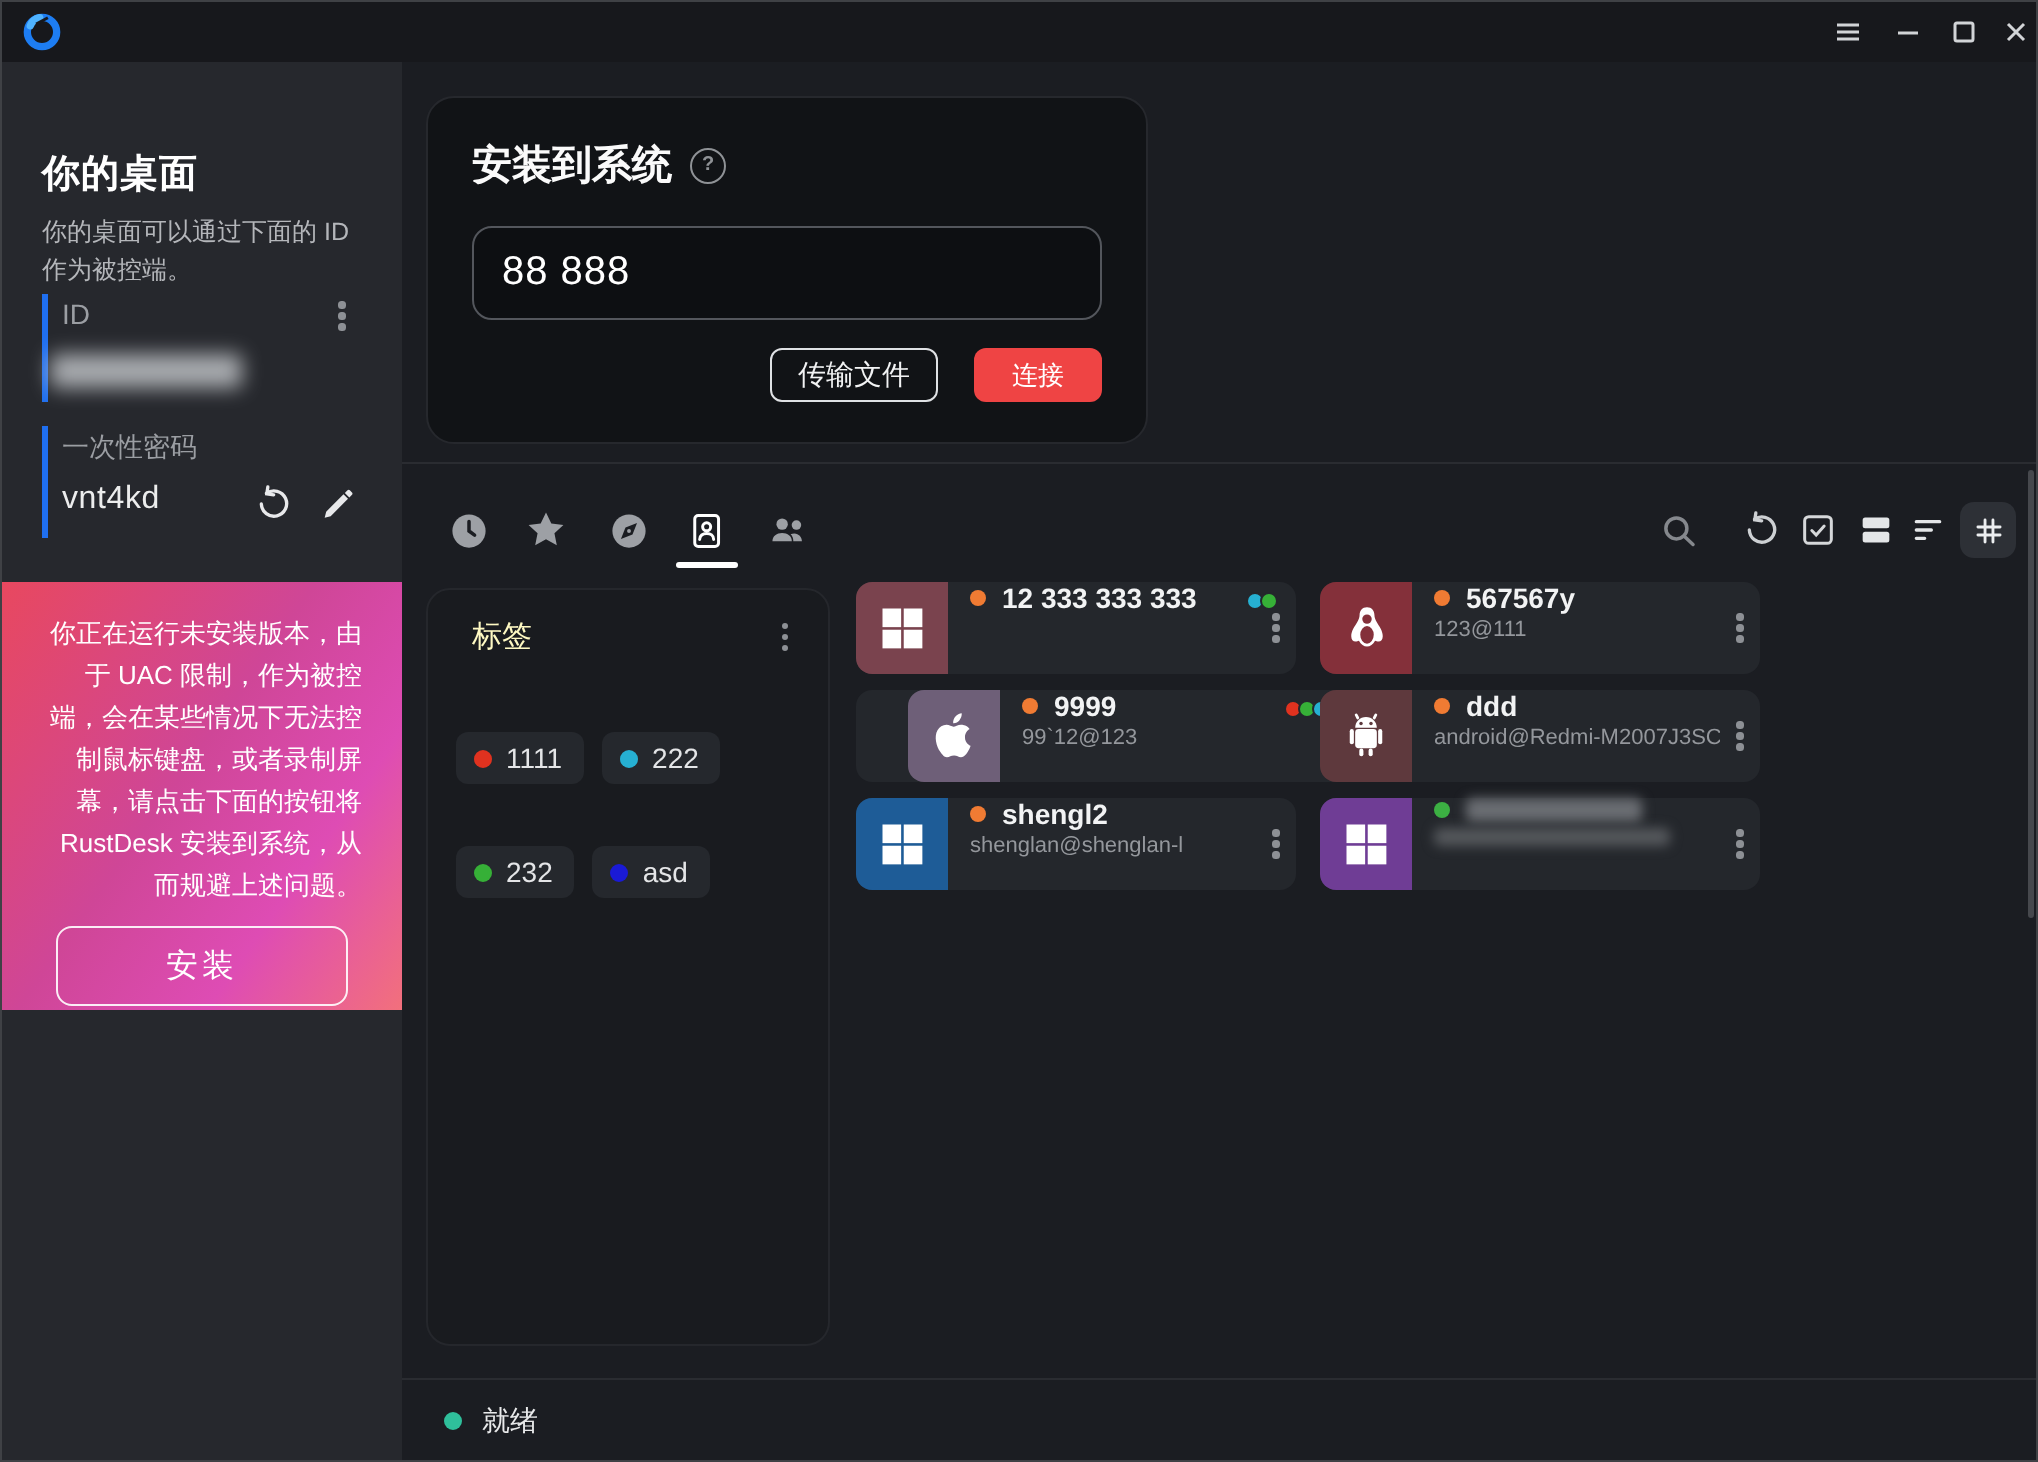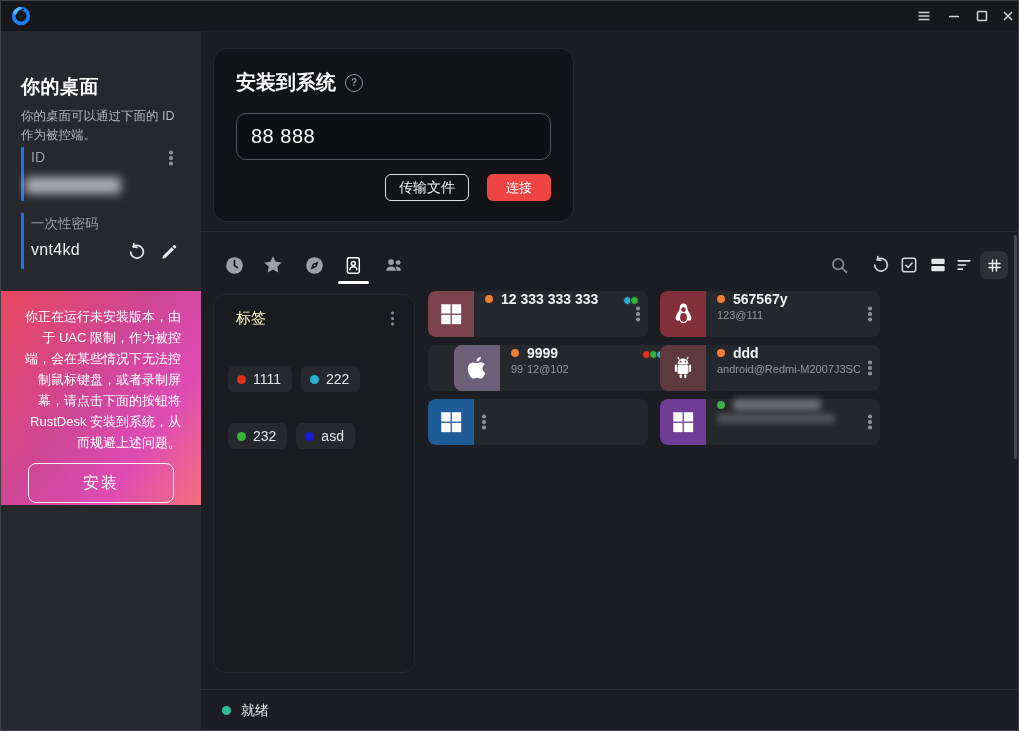--- a/index.html
+++ b/index.html
@@ -307,21 +307,21 @@
     <div class="peer-icon" style="background: rgb(110, 95, 120); color: rgb(110, 95, 120);">
       <svg viewBox="0 0 24 24" width="26" height="26" fill="#fff">
           <path d="M17.05 12.54c-.03-2.52 2.06-3.73 2.15-3.79-1.17-1.71-2.99-1.95-3.64-1.97-1.55-.16-3.02.91-3.8.91-.78 0-1.99-.89-3.27-.86-1.68.02-3.23.98-4.1 2.48-1.75 3.03-.45 7.52 1.26 9.98.83 1.2 1.82 2.55 3.12 2.5 1.25-.05 1.73-.81 3.24-.81 1.51 0 1.94.81 3.27.78 1.35-.02 2.2-1.22 3.03-2.43.95-1.4 1.34-2.75 1.36-2.82-.03-.01-2.61-1-2.62-3.97zM14.54 4.69c.69-.83 1.15-1.99 1.02-3.14-.99.04-2.18.66-2.89 1.49-.63.73-1.19 1.91-1.04 3.03 1.1.09 2.23-.56 2.91-1.38z"></path>
         </svg>
     </div>
     <div class="peer-body">
       <div class="peer-name-row">
           <span class="pdot" style="background: rgb(240, 123, 51);"></span>
           <span class="peer-name">9999</span>
         </div>
-      <div class="peer-sub">99`12@102</div>
+      <div class="peer-sub">99`12@123</div>
     </div>
     <div class="tagdots">
         <span style="background: rgb(224, 50, 31);"></span>
         <span style="background: rgb(54, 176, 55);"></span>
         <span style="background: rgb(38, 176, 210);"></span>
       </div>
     <div class="peer-menu">
         <span class="dots-v"></span>
       </div>
   </div>
@@ -355,20 +355,27 @@
 
   <div class="abs peer" style="left:427px;top:398px;">
     <div class="peer-icon" style="background: rgb(30, 92, 151); color: rgb(30, 92, 151);">
       <svg viewBox="0 0 24 24" width="26" height="26" fill="#fff">
           <rect x="3" y="3" width="8.6" height="8.6"></rect>
           <rect x="12.8" y="3" width="8.6" height="8.6"></rect>
           <rect x="3" y="12.8" width="8.6" height="8.6"></rect>
           <rect x="12.8" y="12.8" width="8.6" height="8.6"></rect>
         </svg>
     </div>
+    <div class="peer-body">
+      <div class="peer-name-row">
+          <span class="pdot" style="background: rgb(240, 123, 51);"></span>
+          <span class="peer-name">shengl2</span>
+        </div>
+      <div class="peer-sub">shenglan@shenglan-l</div>
+    </div>
     <div class="peer-menu">
         <span class="dots-v"></span>
       </div>
   </div>
 
   <div class="abs peer" style="left:659px;top:398px;">
     <div class="peer-icon" style="background: rgb(111, 61, 149); color: rgb(111, 61, 149);">
       <svg viewBox="0 0 24 24" width="26" height="26" fill="#fff">
           <rect x="3" y="3" width="8.6" height="8.6"></rect>
           <rect x="12.8" y="3" width="8.6" height="8.6"></rect>

